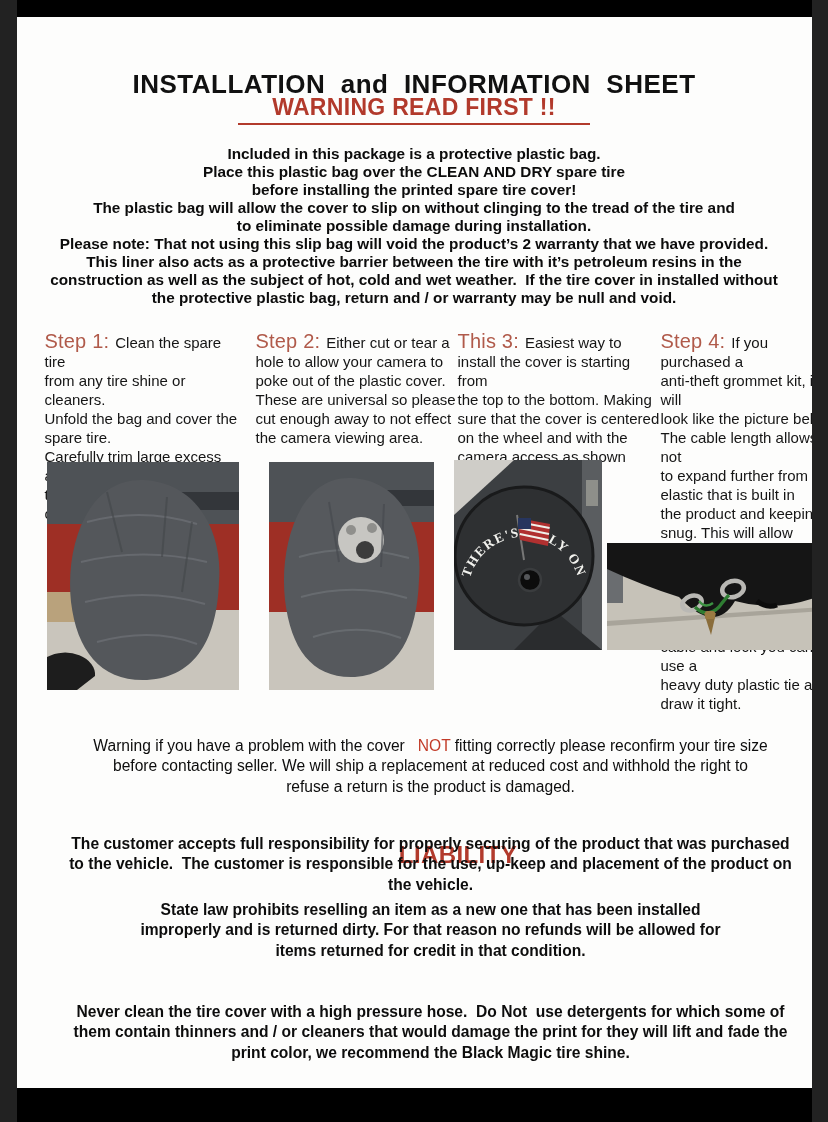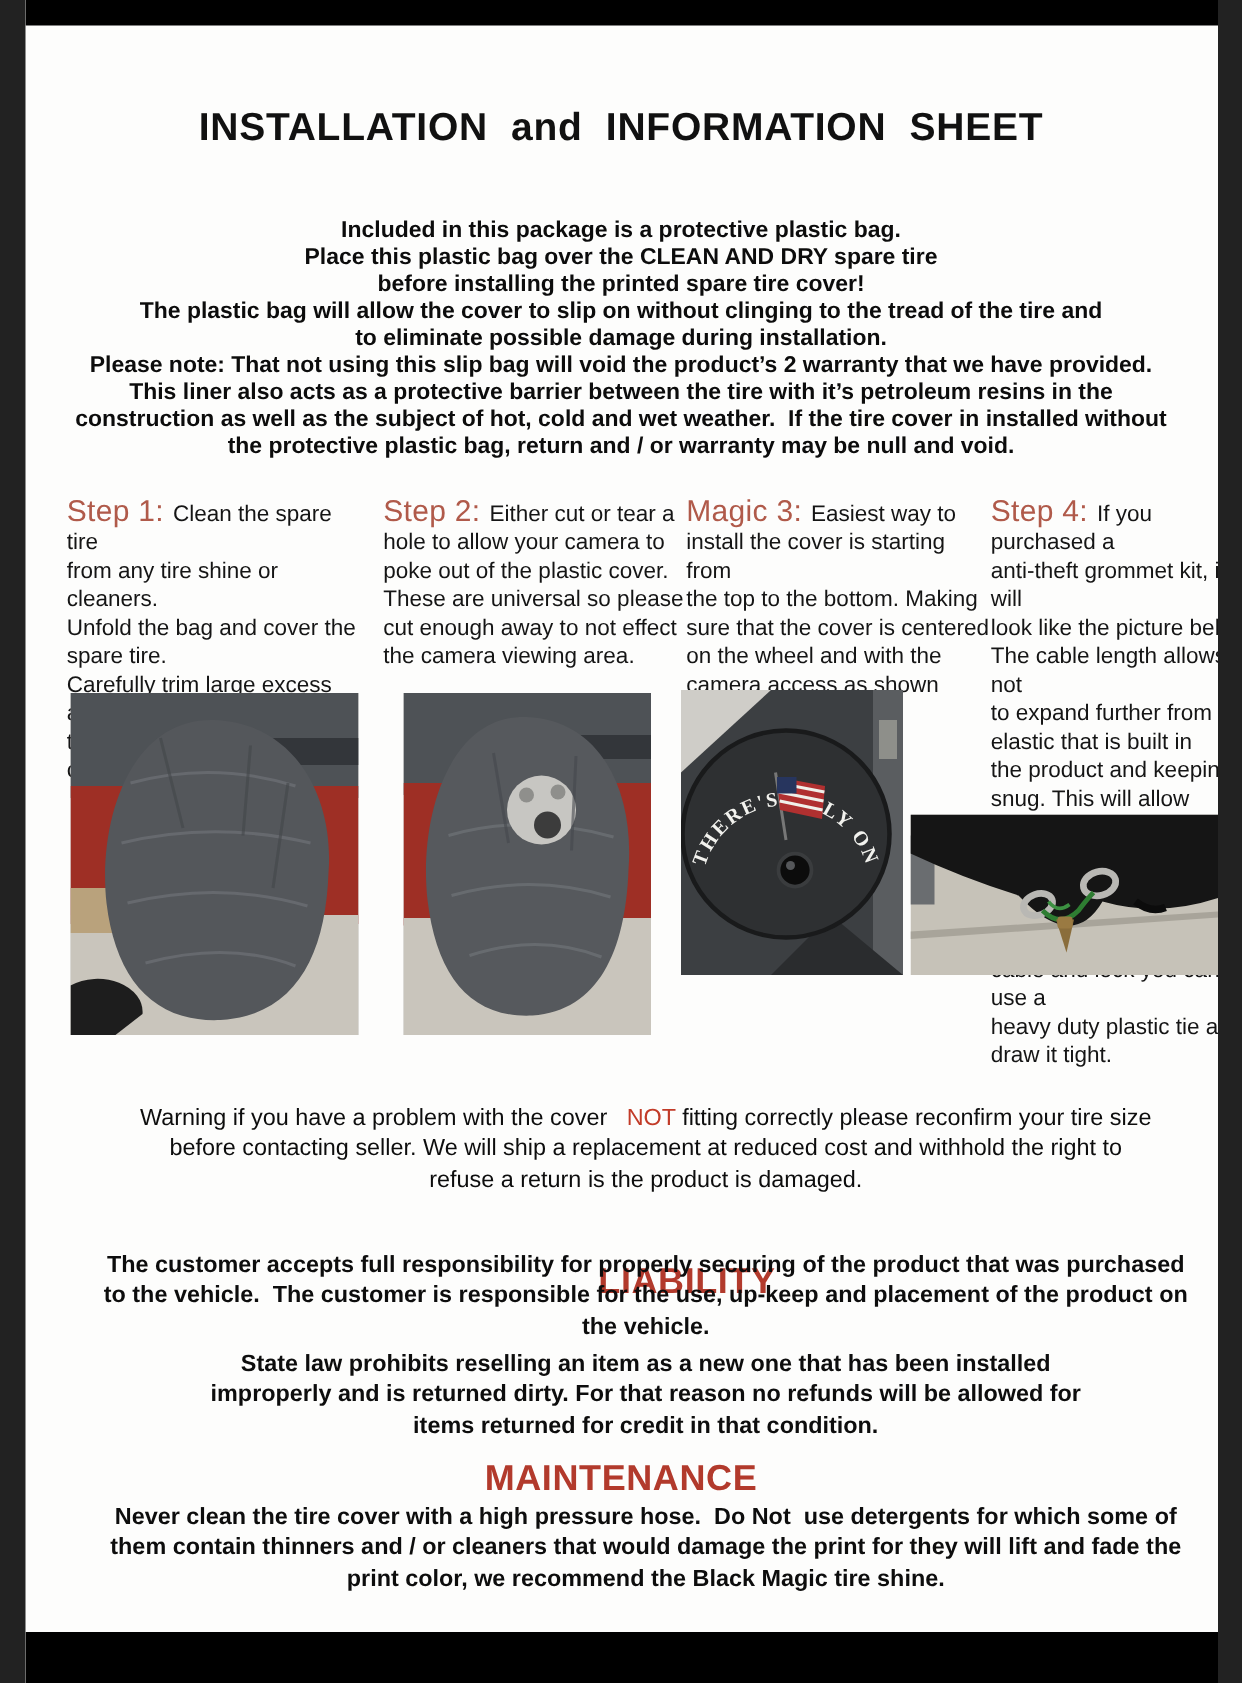--- a/index.html
+++ b/index.html
@@ -67,20 +67,23 @@
 </style>
 </head>
 <body>
 
 <div class="sheet">
 
   <div class="letterbox top"></div>
 
   <h1 class="doc-title">INSTALLATION  and  INFORMATION  SHEET</h1>
 
+  <div class="warning-heading">
+    <span>WARNING READ FIRST !!</span>
+  </div>
 
   <p class="intro">Included in this package is a protective plastic bag.
 Place this plastic bag over the CLEAN AND DRY spare tire
 before installing the printed spare tire cover!
 The plastic bag will allow the cover to slip on without clinging to the tread of the tire and
 to eliminate possible damage during installation.
 Please note: That not using this slip bag will void the product’s 2 warranty that we have provided.
 This liner also acts as a protective barrier between the tire with it’s petroleum resins in the
 construction as well as the subject of hot, cold and wet weather. &nbsp;If the tire cover in installed without
 the protective plastic bag, return and / or warranty may be null and void.</p>
@@ -95,21 +98,21 @@
   </div>
   <div class="step step2">
     <span class="step-label">Step 2:</span><span class="step-text">Either cut or tear a
 hole to allow your camera to
 poke out of the plastic cover.
 These are universal so please
 cut enough away to not effect
 the camera viewing area.</span>
   </div>
   <div class="step step3">
-    <span class="step-label">Magic 3:</span><span class="step-text">Easiest way to
+    <span class="step-label">This 3:</span><span class="step-text">Easiest way to
 install the cover is starting from
 the top to the bottom. Making
 sure that the cover is centered
 on the wheel and with the
 camera access as shown
 in the picture below.</span>
   </div>
   <div class="step step4">
     <span class="step-label">Step 4:</span><span class="step-text">If you purchased a
 anti-theft grommet kit, it will
@@ -202,20 +205,19 @@
 refuse a return is the product is damaged.</span></p>
 
   <h2 class="section-heading liability-heading">LIABILITY</h2>
   <p class="body-para liability-para">The customer accepts full responsibility for properly securing of the product that was purchased
 to the vehicle. &nbsp;The customer is responsible for the use, up-keep and placement of the product on
 the vehicle.</p>
   <p class="body-para statelaw-para">State law prohibits reselling an item as a new one that has been installed
 improperly and is returned dirty. For that reason no refunds will be allowed for
 items returned for credit in that condition.</p>
 
-  <h2 class="section-heading maintenance-heading">MAINTENANCE</h2>
   <p class="body-para maintenance-para">Never clean the tire cover with a high pressure hose. &nbsp;Do Not &nbsp;use detergents for which some of
 them contain thinners and / or cleaners that would damage the print for they will lift and fade the
 print color, we recommend the Black Magic tire shine.</p>
 
   <div class="letterbox bottom"></div>
 
 </div>
 
 </body></html>

